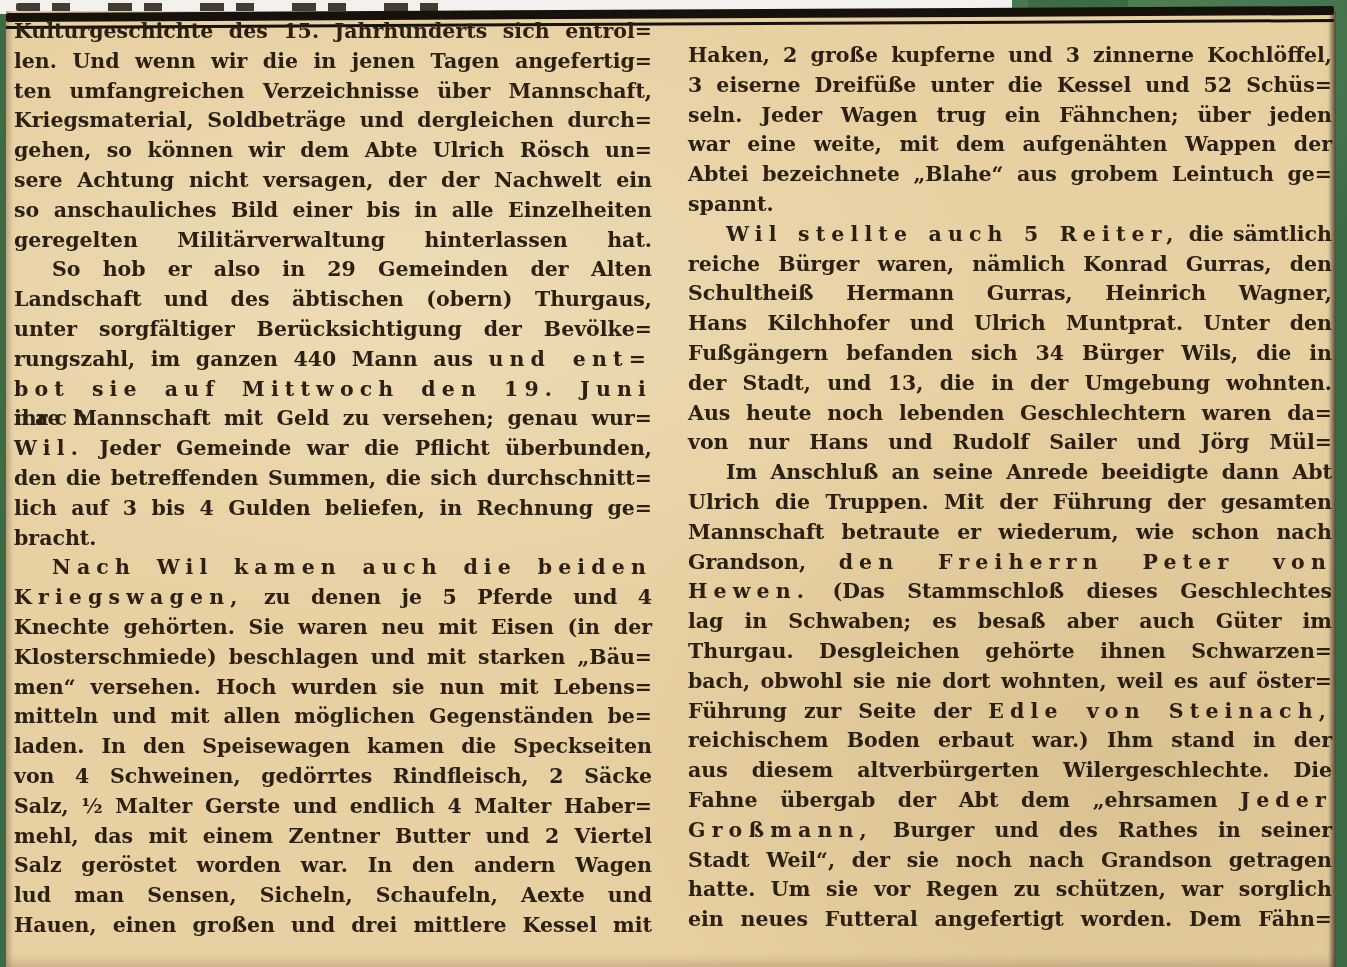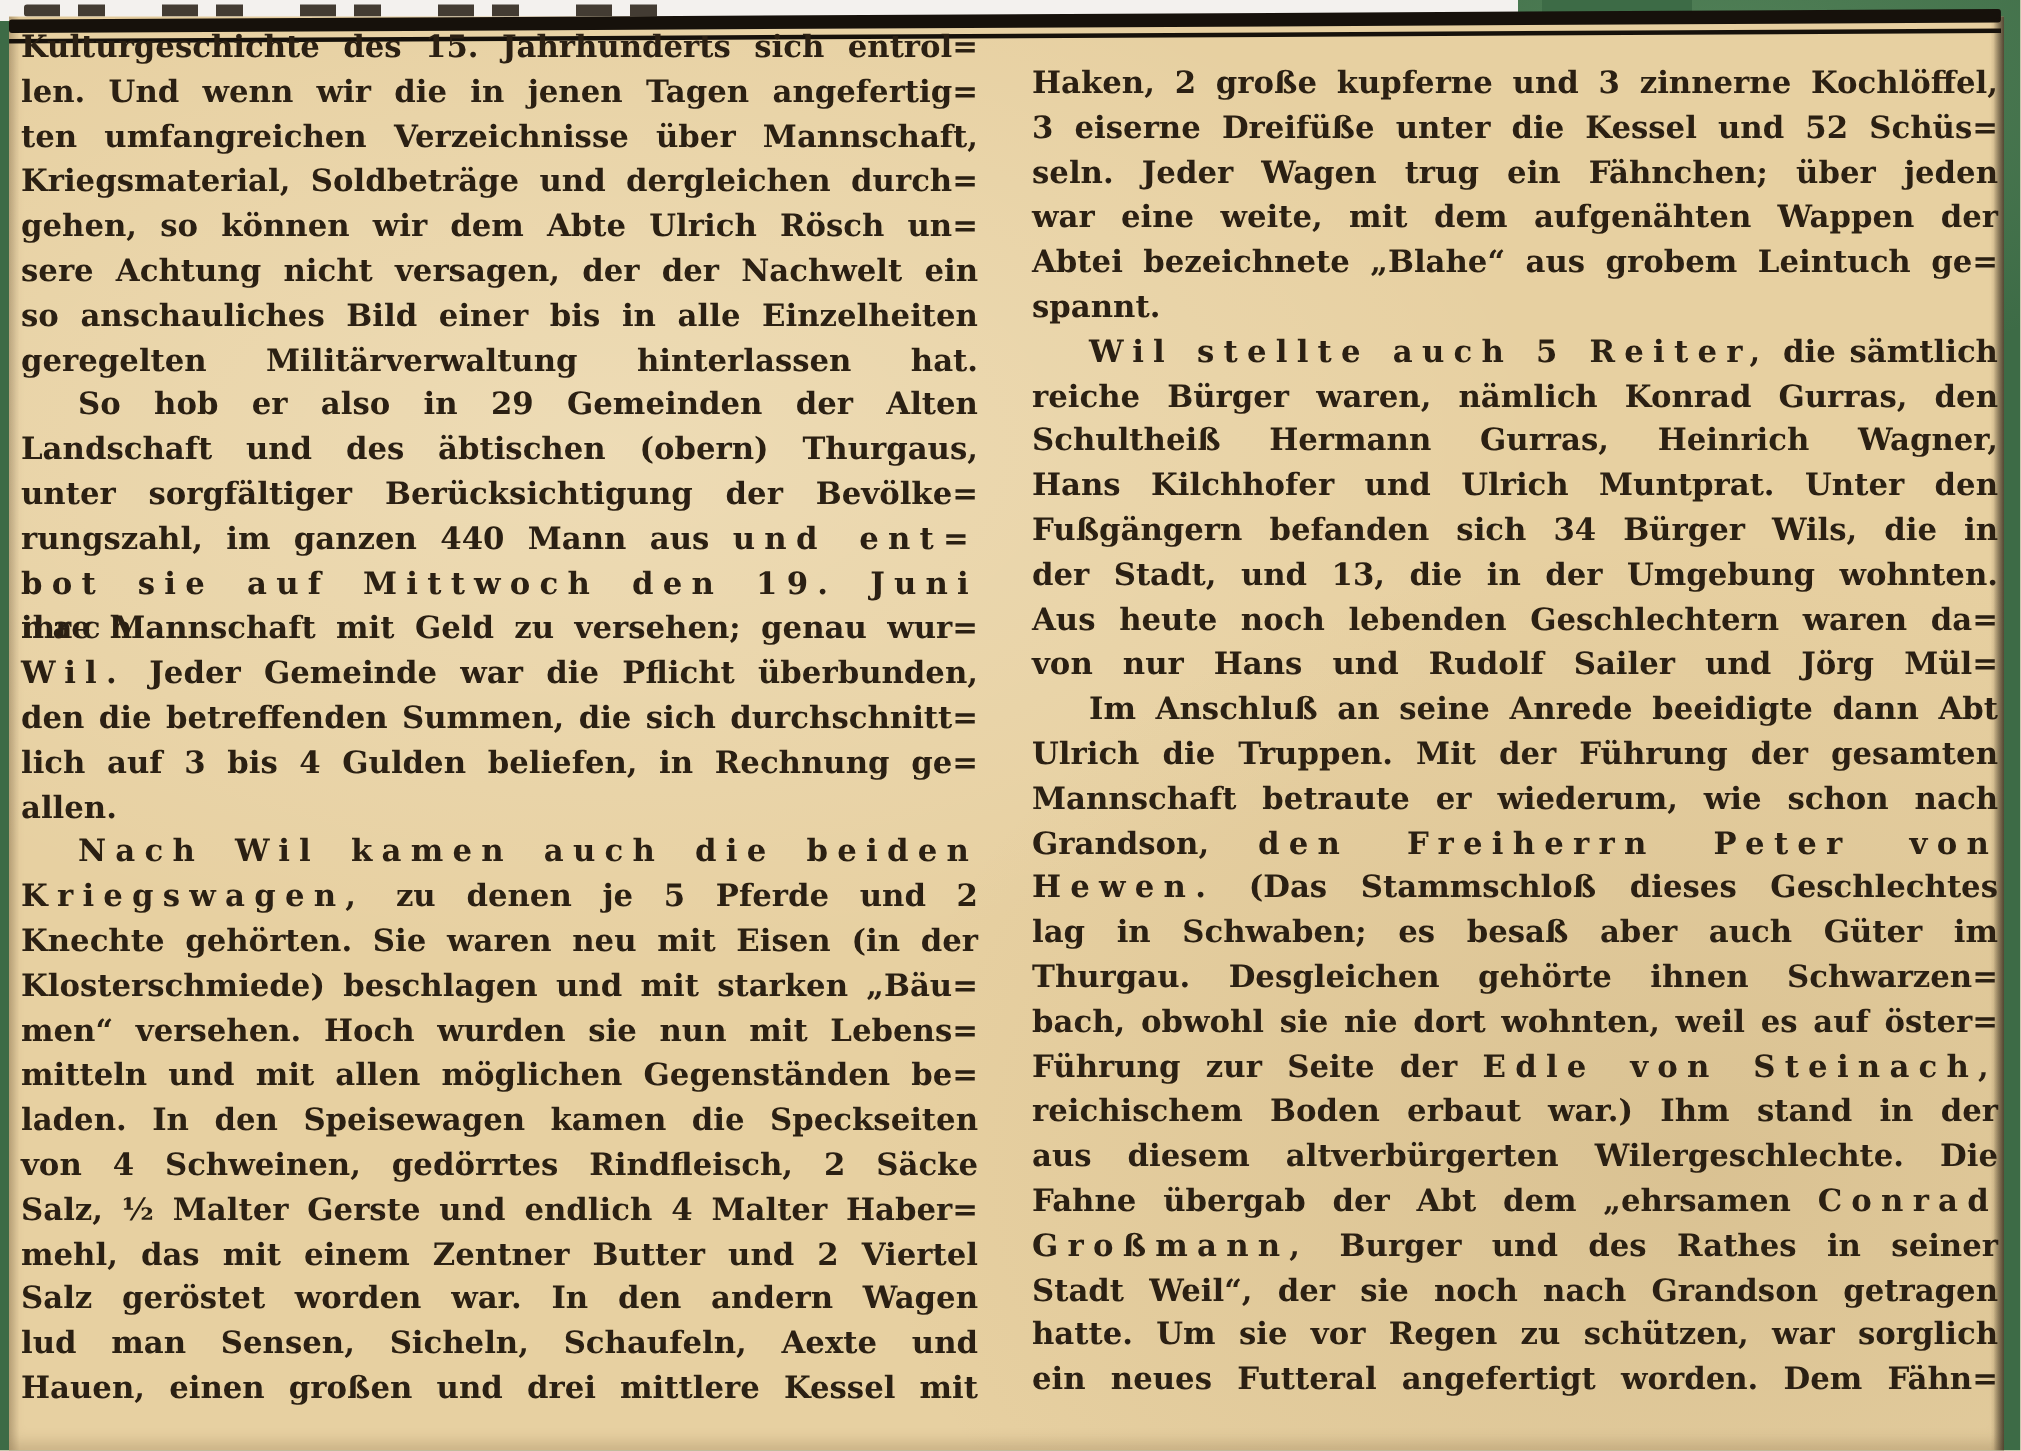--- a/index.html
+++ b/index.html
@@ -91,25 +91,25 @@
         <div class="para indent">
           <div class="line">So hob er also in 29 Gemeinden der Alten</div>
           <div class="line">Landschaft und des äbtischen (obern) Thurgaus,</div>
           <div class="line">unter sorgfältiger Berücksichtigung der Bevölke=</div>
           <div class="line"><span>rungszahl, im ganzen 440 Mann aus </span><span class="gesperrt">und ent=</span></div>
           <div class="line"><span class="gesperrt">bot sie auf Mittwoch den 19. Juni nach</span></div>
           <div class="line">ihre Mannschaft mit Geld zu versehen; genau wur=</div>
           <div class="line"><span class="gesperrt">Wil.</span><span> Jeder Gemeinde war die Pflicht überbunden,</span></div>
           <div class="line">den die betreffenden Summen, die sich durchschnitt=</div>
           <div class="line">lich auf 3 bis 4 Gulden beliefen, in Rechnung ge=</div>
-          <div class="line short">allen.</div>
+          <div class="line short">bracht.</div>
         </div>
         <div class="para indent">
           <div class="line"><span class="gesperrt">Nach Wil kamen auch die beiden</span></div>
-          <div class="line"><span class="gesperrt">Kriegswagen,</span><span> zu denen je 5 Pferde und 2</span></div>
+          <div class="line"><span class="gesperrt">Kriegswagen,</span><span> zu denen je 5 Pferde und 4</span></div>
           <div class="line">Knechte gehörten. Sie waren neu mit Eisen (in der</div>
           <div class="line">Klosterschmiede) beschlagen und mit starken „Bäu=</div>
           <div class="line">men“ versehen. Hoch wurden sie nun mit Lebens=</div>
           <div class="line">mitteln und mit allen möglichen Gegenständen be=</div>
           <div class="line">laden. In den Speisewagen kamen die Speckseiten</div>
           <div class="line">von 4 Schweinen, gedörrtes Rindfleisch, 2 Säcke</div>
           <div class="line">Salz, ½ Malter Gerste und endlich 4 Malter Haber=</div>
           <div class="line">mehl, das mit einem Zentner Butter und 2 Viertel</div>
           <div class="line">Salz geröstet worden war. In den andern Wagen</div>
           <div class="line">lud man Sensen, Sicheln, Schaufeln, Aexte und</div>
@@ -140,21 +140,21 @@
           <div class="line">Ulrich die Truppen. Mit der Führung der gesamten</div>
           <div class="line">Mannschaft betraute er wiederum, wie schon nach</div>
           <div class="line"><span>Grandson, </span><span class="gesperrt">den Freiherrn Peter von</span></div>
           <div class="line"><span class="gesperrt">Hewen.</span><span> (Das Stammschloß dieses Geschlechtes</span></div>
           <div class="line">lag in Schwaben; es besaß aber auch Güter im</div>
           <div class="line">Thurgau. Desgleichen gehörte ihnen Schwarzen=</div>
           <div class="line">bach, obwohl sie nie dort wohnten, weil es auf öster=</div>
           <div class="line"><span>Führung zur Seite der </span><span class="gesperrt">Edle von Steinach,</span></div>
           <div class="line">reichischem Boden erbaut war.) Ihm stand in der</div>
           <div class="line">aus diesem altverbürgerten Wilergeschlechte. Die</div>
-          <div class="line"><span>Fahne übergab der Abt dem „ehrsamen </span><span class="gesperrt">Conrad</span></div>
+          <div class="line"><span>Fahne übergab der Abt dem „ehrsamen </span><span class="gesperrt">Jeder</span></div>
           <div class="line"><span class="gesperrt">Großmann,</span><span> Burger und des Rathes in seiner</span></div>
           <div class="line">Stadt Weil“, der sie noch nach Grandson getragen</div>
           <div class="line">hatte. Um sie vor Regen zu schützen, war sorglich</div>
           <div class="line">ein neues Futteral angefertigt worden. Dem Fähn=</div>
         </div>
       </div>
 
     <div class="right-edge-shadow"></div>
   </div>
 </div>

